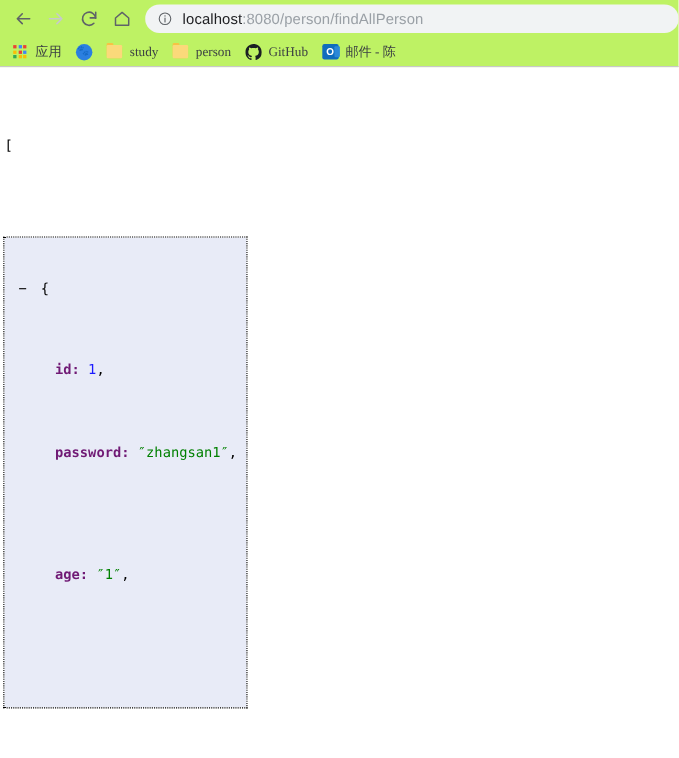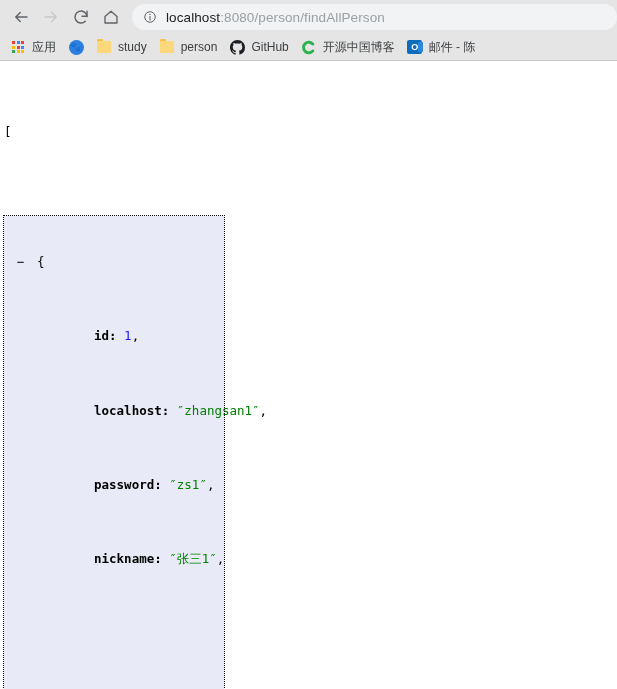--- a/index.html
+++ b/index.html
@@ -11,21 +11,21 @@
     width: 617px;
     height: 689px;
     overflow: hidden;
     font-family: "Liberation Sans", sans-serif;
     -webkit-font-smoothing: antialiased;
   }
 
   
   .chrome {
     width: 617px;
-    background: #e5e5e5;
+    background: #bef264;
   }
 
   .toolbar {
     display: flex;
     align-items: center;
     height: 34px;
     padding: 0 0 0 6px;
     box-sizing: border-box;
   }
 
@@ -94,21 +94,21 @@
     flex: 0 0 auto;
     display: flex;
     align-items: center;
     justify-content: center;
     position: relative;
   }
   .bm-label {
     font-size: 12px;
     color: #3c4043;
     margin-left: 6px;
-    font-family: Liberation Sans, sans-serif;
+    font-family: Liberation Serif, serif;
     line-height: 16px;
   }
 
   
   .apps-grid {
     width: 12px; height: 12px;
     display: grid;
     grid-template-columns: repeat(3, 3px);
     grid-template-rows: repeat(3, 3px);
     gap: 1.5px;
@@ -174,23 +174,22 @@
 
   .bracket { color: #000; }
   .toggle {
     display: inline-block;
     width: 11px;
     text-align: center;
     color: #000;
     font-family: "DejaVu Sans Mono", monospace;
   }
   .key {
-    color: #000000;
+    color: #701a75;
     font-weight: bold;
-    margin-left: 44px;
   }
   .num { color: #1a1aff; }
   .str { color: #008000; }
   .punc { color: #000; }
 
   .obj-block { display: block; }
   .obj-block.hovered {
     background: #e8ebf7;
     outline: 1px dotted #000;
     outline-offset: 0px;
@@ -300,28 +299,20 @@
           0-.19-.01-.82-.01-1.49-2.01.37-2.53-.49-2.69-.94-.09-.23-.48-.94-.82-1.13-.28-.15-.68-.52-.01-.53.63-.01
           1.08.58 1.23.82.72 1.21 1.87.87 2.33.66.07-.52.28-.87.51-1.07-1.78-.2-3.64-.89-3.64-3.95
           0-.87.31-1.59.82-2.15-.08-.2-.36-1.02.08-2.12 0 0 .67-.21 2.2.82.64-.18 1.32-.27 2-.27s1.36.09 2
           .27c1.53-1.04 2.2-.82 2.2-.82.44 1.1.16 1.92.08 2.12.51.56.82 1.27.82 2.15 0 3.07-1.87 3.75-3.65
           3.95.29.25.54.73.54 1.48 0 1.07-.01 1.93-.01 2.2 0 .21.15.46.55.38A8.01 8.01 0 0 0 16 8c0-4.42-3.58-8-8-8z"></path>
         </svg>
       </span>
       <span class="bm-label">GitHub</span>
     </div>
 
-    <div class="bm">
-      <span class="bm-icon">
-        <svg width="15" height="15" viewBox="0 0 24 24">
-          <path d="M19 6.5A8.5 8.5 0 1 0 19 17.5" stroke="#2bb24c" stroke-width="4.6" fill="none" stroke-linecap="round"></path>
-        </svg>
-      </span>
-      <span class="bm-label">开源中国博客</span>
-    </div>
 
     <div class="bm">
       <span class="bm-icon">
         <span class="outlook">
             <span>O</span>
           </span>
       </span>
       <span class="bm-label">邮件 - 陈</span>
     </div>
 
@@ -331,26 +322,25 @@
 <div class="json-view">
 
   <span class="jrow"><span class="bracket">[</span></span>
 
   
   <div class="obj-block hovered">
     <span class="jrow"><span class="indent1"></span><span class="toggle">−</span><span class="indent-brace"></span><span class="bracket">{</span></span>
 
     <span class="jrow"><span class="indent2"></span><span class="key">id:</span><span class="punc"> </span><span class="num">1</span><span class="punc">,</span></span>
 
-    <span class="jrow"><span class="indent2"></span><span class="key">localhost:</span><span class="punc"> </span><span class="str">″</span><span class="str">zhangsan1</span><span class="str">″</span><span class="punc">,</span></span>
-
-    <span class="jrow"><span class="indent2"></span><span class="key">password:</span><span class="punc"> </span><span class="str">″</span><span class="str">zs1</span><span class="str">″</span><span class="punc">,</span></span>
-
-    <span class="jrow"><span class="indent2"></span><span class="key">nickname:</span><span class="punc"> </span><span class="str">″</span><span class="str">张三1</span><span class="str">″</span><span class="punc">,</span></span>
-
+    <span class="jrow"><span class="indent2"></span><span class="key">password:</span><span class="punc"> </span><span class="str">″</span><span class="str">zhangsan1</span><span class="str">″</span><span class="punc">,</span></span>
+
+
+
+    <span class="jrow"><span class="indent2"></span><span class="key">age:</span><span class="punc"> </span><span class="str">″</span><span class="str">1</span><span class="str">″</span><span class="punc">,</span></span>
 
     
 
     
   </div>
 
   
   
 
   

